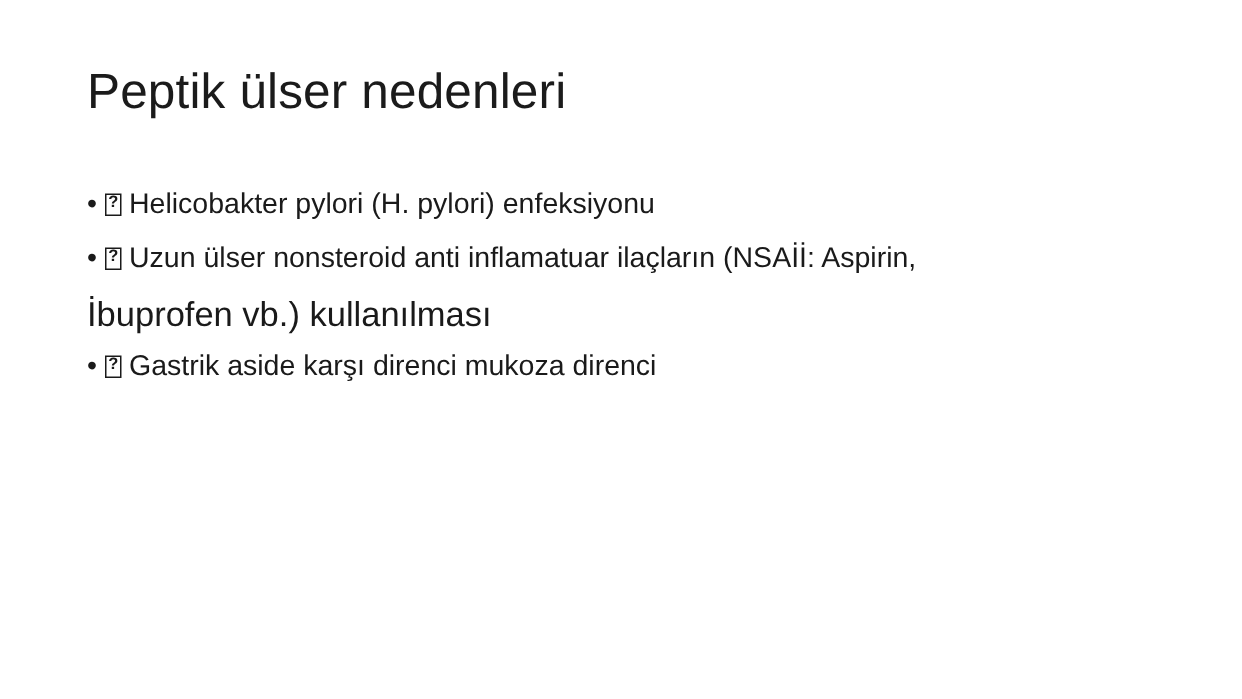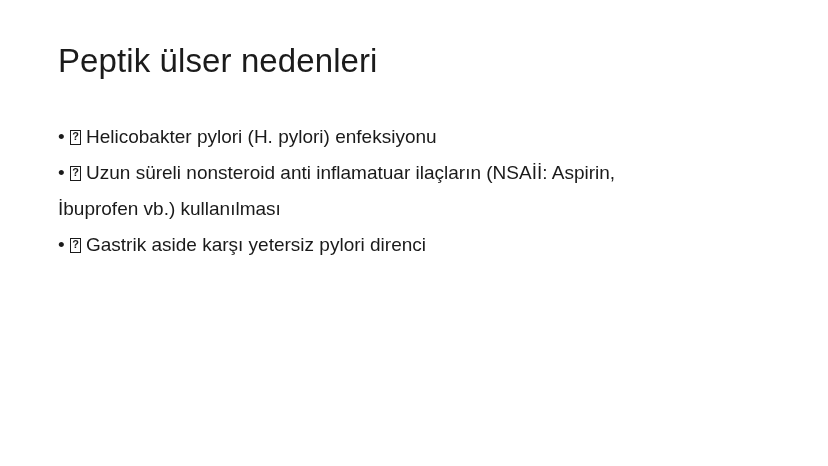--- a/index.html
+++ b/index.html
@@ -84,21 +84,21 @@
     color: #1a1a1a;
   }
 
   .bullet-text {
     display: inline;
     margin-top: 13px;
   }
 
   .wrap-line {
     display: block;
-    font-size: 19px;
+    font-size: 23px;
     line-height: 36px;
     font-weight: 400;
     color: #1a1a1a;
     white-space: nowrap;
   }
 </style>
 </head>
 <body>
 
 <div class="slide">
@@ -106,24 +106,24 @@
   <div class="slide-title">Peptik ülser nedenleri</div>
 
   <div class="body-block">
 
     <div class="bullet-line">
       <span class="bullet-mark">•</span><span class="tofu"></span><span class="bullet-text">Helicobakter pylori (H. pylori) enfeksiyonu</span>
     </div>
 
 
     <div class="bullet-line">
-      <span class="bullet-mark">•</span><span class="tofu"></span><span class="bullet-text">Uzun süreli nonsteroid anti inflamatuar ilaçların (NSAİİ: Aspirin,</span>
+      <span class="bullet-mark">•</span><span class="tofu"></span><span class="bullet-text">Uzun ülser nonsteroid anti inflamatuar ilaçların (NSAİİ: Aspirin,</span>
     </div>
 
     <div class="wrap-line">İbuprofen vb.) kullanılması</div>
 
     <div class="bullet-line">
-      <span class="bullet-mark">•</span><span class="tofu"></span><span class="bullet-text">Gastrik aside karşı yetersiz pylori direnci</span>
+      <span class="bullet-mark">•</span><span class="tofu"></span><span class="bullet-text">Gastrik aside karşı direnci mukoza direnci</span>
     </div>
 
   </div>
 
 </div>
 
 </body></html>

